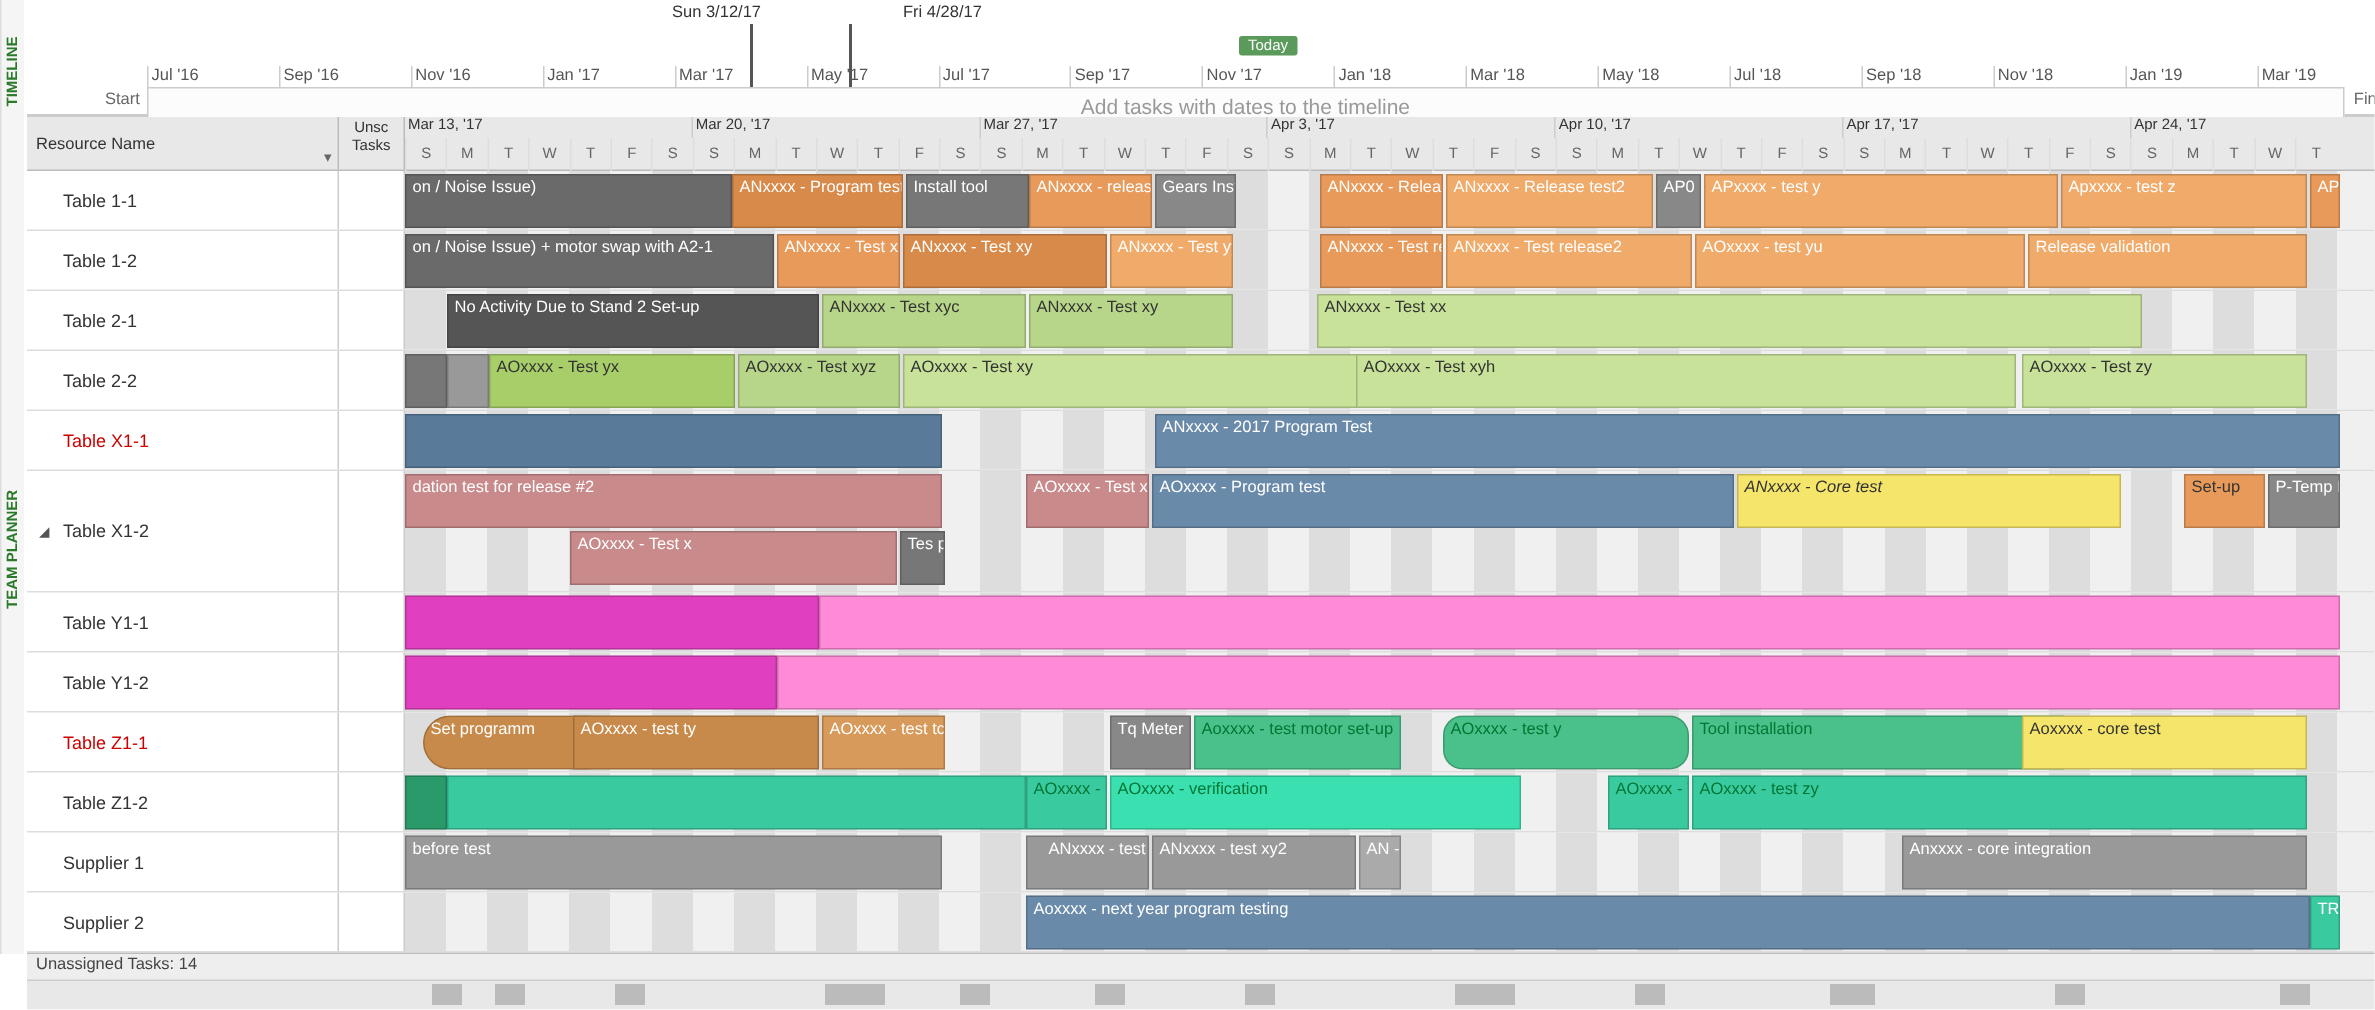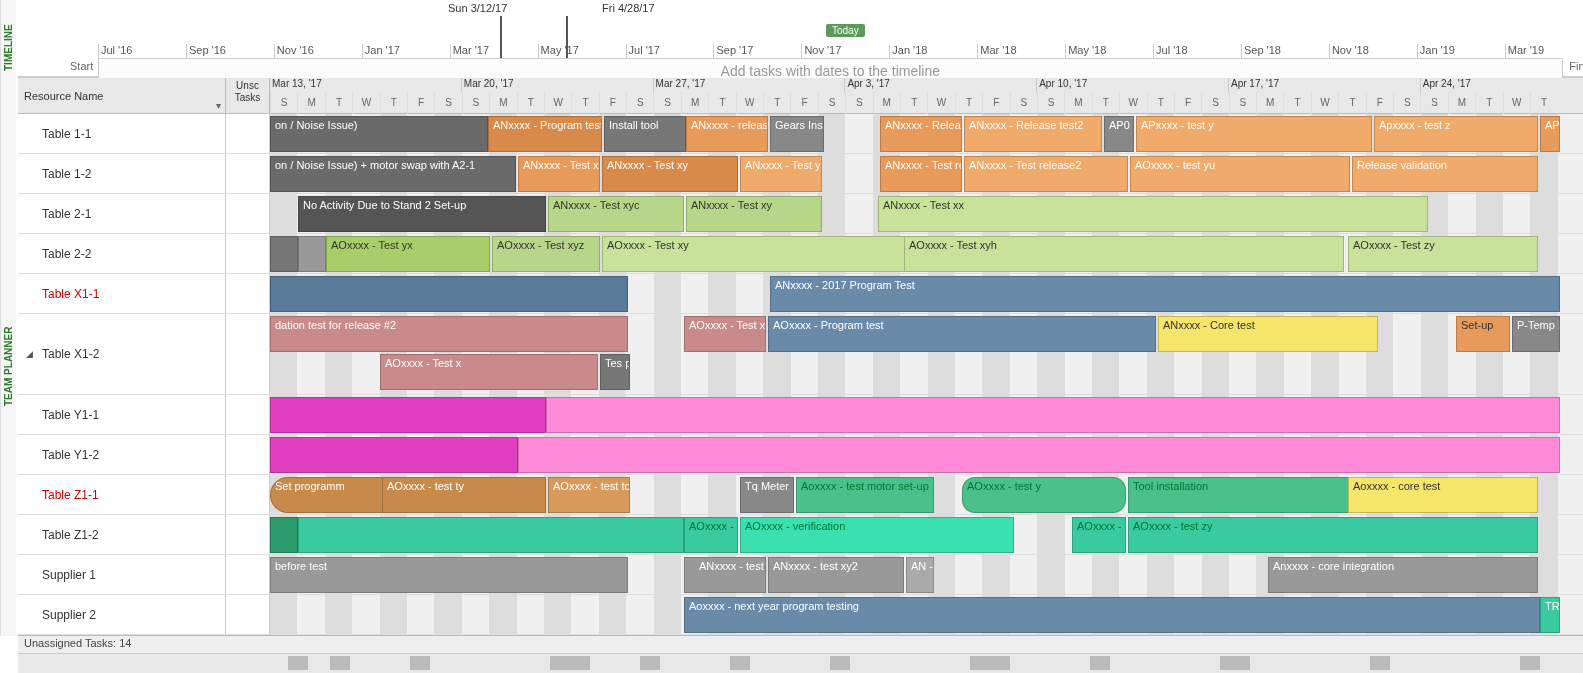--- a/index.html
+++ b/index.html
@@ -237,21 +237,21 @@
           <div class="res-row" style="min-height: 80px;">
             <div class="res-name">
               <span class="collapse">◢</span>
               <span>Table X1-2</span>
             </div>
             <div class="res-unsc"></div>
             <div class="res-gantt multi">
               <div class="bar" style="left: 0px; width: 358px; background: rgb(200, 138, 138);">dation test for release #2</div>
               <div class="bar" style="left: 414px; width: 82px; background: rgb(200, 138, 138);">AOxxxx - Test x</div>
               <div class="bar" style="left: 498px; width: 388px; background: rgb(106, 138, 170);">AOxxxx - Program test</div>
-              <div class="bar" style="left: 888px; width: 220px; background: rgb(245, 229, 106); color: rgb(51, 51, 51);">ANxxxx - Core test</div>
+              <div class="bar" style="left: 888px; width: 256px; background: rgb(245, 229, 106); color: rgb(51, 51, 51); font-style: italic;">ANxxxx - Core test</div>
               <div class="bar" style="left: 1186px; width: 54px; background: rgb(232, 154, 90); color: rgb(51, 51, 51);">Set-up</div>
               <div class="bar" style="left: 1242px; width: 48px; background: rgb(136, 136, 136);">P-Temp Motor</div>
               <div class="bar r2" style="left: 110px; width: 218px; background: rgb(200, 138, 138);">AOxxxx - Test x</div>
               <div class="bar r2" style="left: 330px; width: 30px; background: rgb(119, 119, 119);">Tes pau</div>
             </div>
           </div>
           <div class="res-row">
             <div class="res-name">
               <span>Table Y1-1</span>
             </div>
@@ -270,21 +270,21 @@
               <div class="bar" style="left: 0px; width: 248px; background: rgb(224, 64, 192);"></div>
               <div class="bar" style="left: 248px; width: 1042px; background: rgb(255, 138, 216);"></div>
             </div>
           </div>
           <div class="res-row">
             <div class="res-name red">
               <span>Table Z1-1</span>
             </div>
             <div class="res-unsc"></div>
             <div class="res-gantt">
-              <div class="bar" style="left: 0px; width: 128px; background: rgb(200, 138, 74); border-radius: 18px;">Set programm</div>
+              <div class="bar" style="left: 12px; width: 128px; background: rgb(200, 138, 74); border-radius: 18px;">Set programm</div>
               <div class="bar" style="left: 112px; width: 164px; background: rgb(200, 138, 74);">AOxxxx - test ty</div>
               <div class="bar" style="left: 278px; width: 82px; background: rgb(216, 154, 90);">AOxxxx - test tc</div>
               <div class="bar" style="left: 470px; width: 54px; background: rgb(136, 136, 136);">Tq Meter</div>
               <div class="bar" style="left: 526px; width: 138px; background: rgb(74, 192, 138); color: rgb(0, 119, 51);">Aoxxxx - test motor set-up</div>
               <div class="bar" style="left: 692px; width: 164px; background: rgb(74, 192, 138); color: rgb(0, 119, 51); border-radius: 13px;">AOxxxx - test y</div>
               <div class="bar" style="left: 858px; width: 248px; background: rgb(74, 192, 138); color: rgb(0, 119, 51);">Tool installation</div>
               <div class="bar" style="left: 1078px; width: 190px; background: rgb(245, 229, 106); color: rgb(51, 51, 51);">Aoxxxx - core test</div>
             </div>
           </div>
           <div class="res-row">

